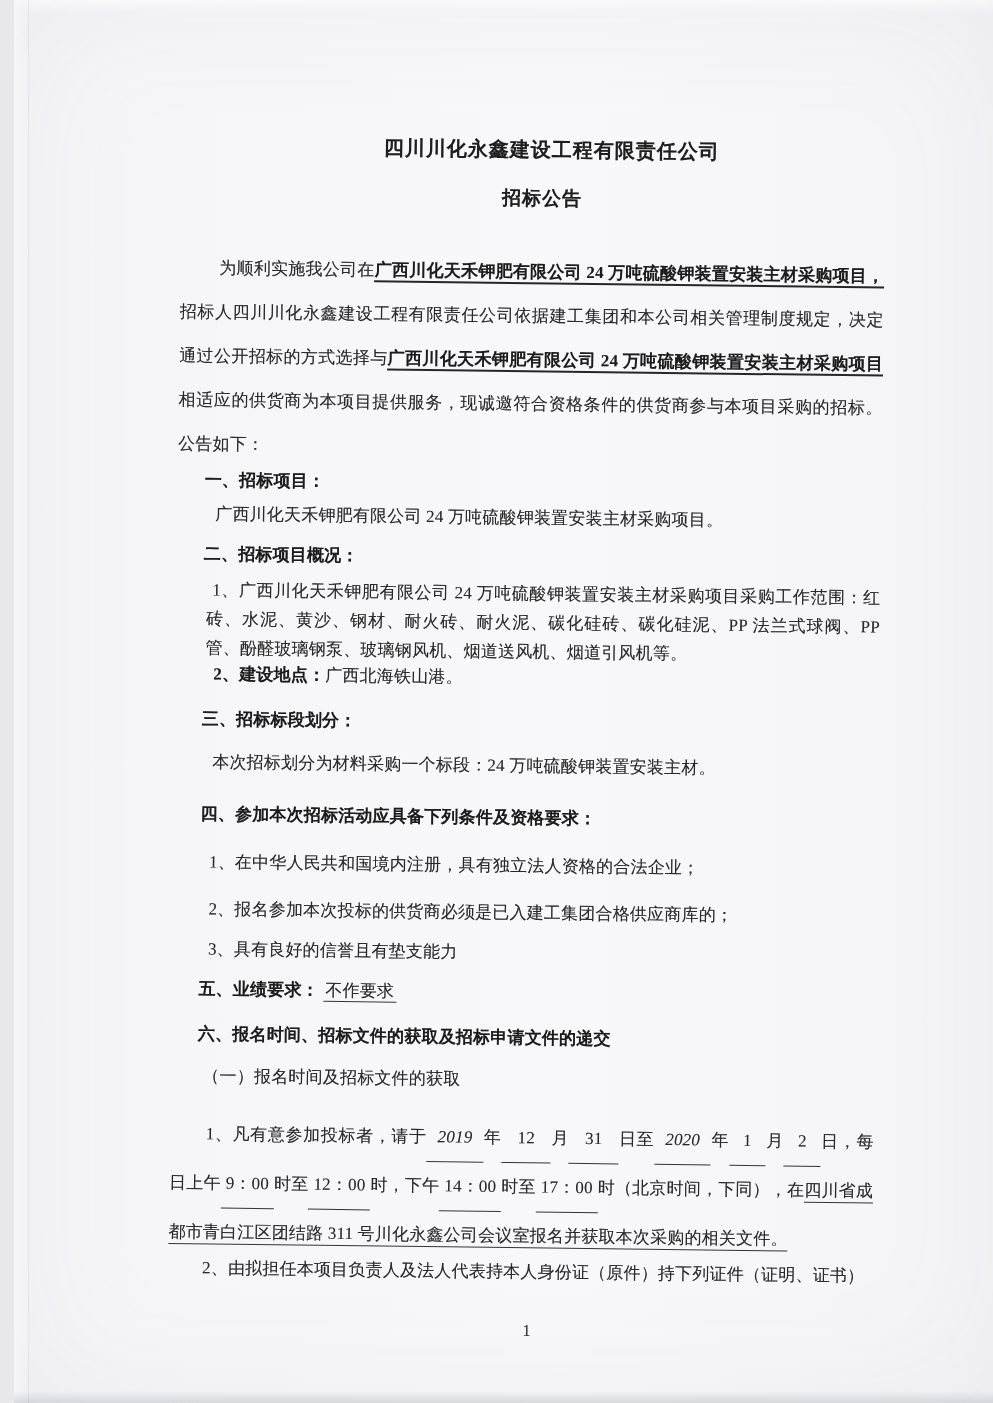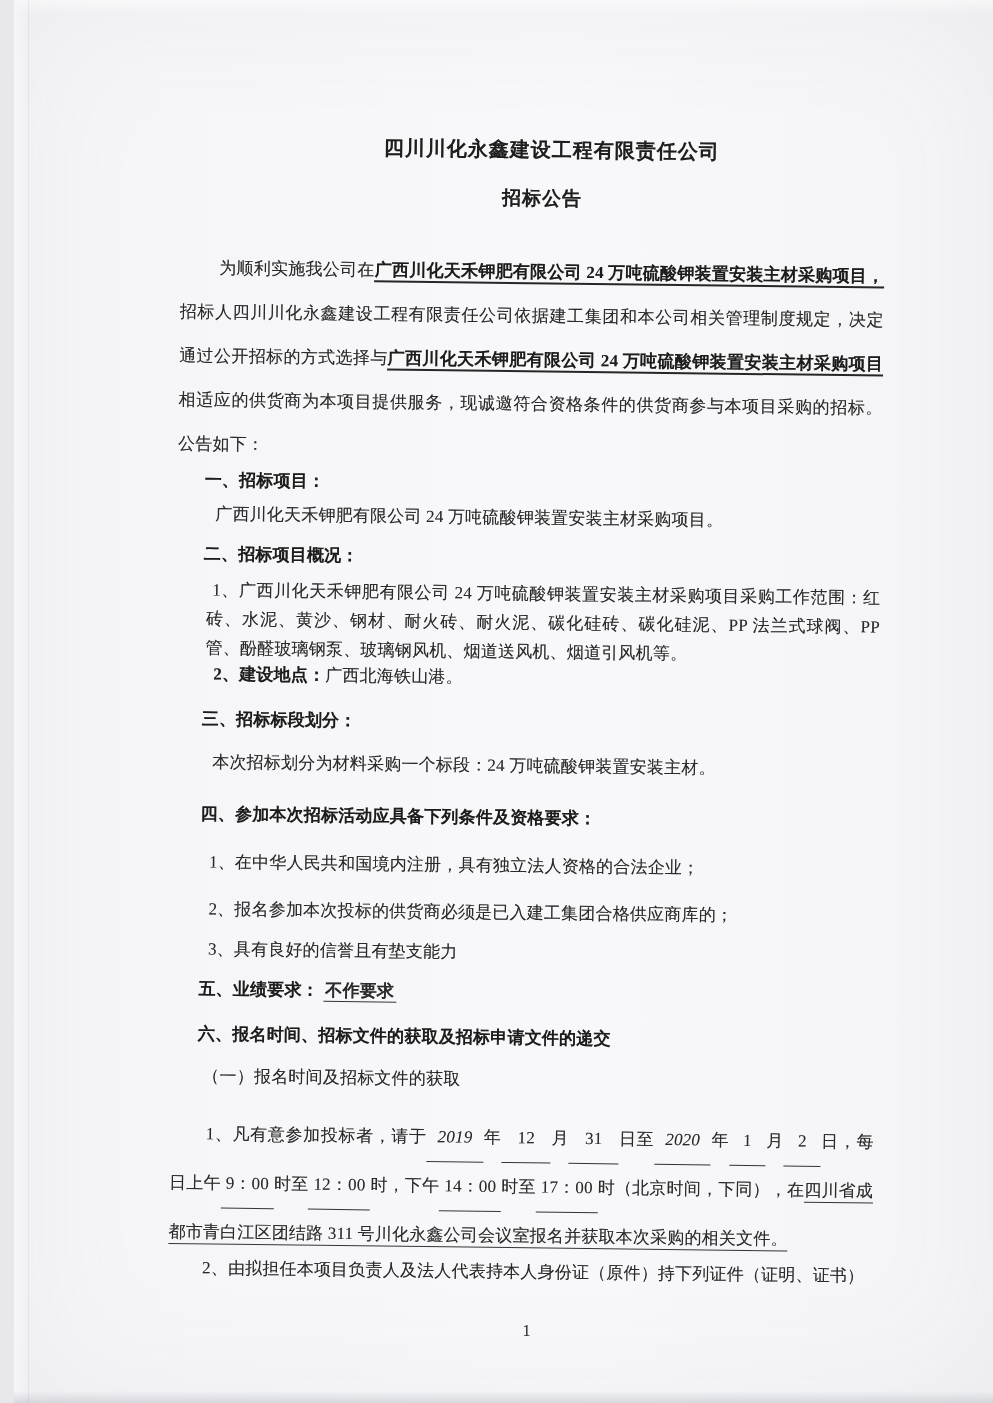--- a/index.html
+++ b/index.html
@@ -69,21 +69,21 @@
   .s2-item2 .lbl{font-weight:bold;color:#1c1c1c;}
   .m-s3h{margin-top:21px;}
   .s3-body{margin-top:19px;line-height:24px;padding-left:38px;}
   .m-s4h{margin-top:28px;}
   .s4-item{line-height:24px;padding-left:36px;}
   .m-i1{margin-top:24px;}
   .m-i2{margin-top:23px;}
   .m-i3{margin-top:16px;}
   .sec5{margin-top:16px;line-height:24px;padding-left:27px;}
   .sec5 .lbl{font-weight:bold;color:#1c1c1c;}
-  .u{border-bottom:1.5px solid #333;padding:0 2px 1px 2px;font-weight:bold;}
+  .u{border-bottom:1.5px solid #333;padding:0 2px 1px 2px;}
   .m-s6h{margin-top:21px;}
   .sub-heading{margin-top:18px;line-height:24px;padding-left:32px;}
   .reg{
     margin-top:22px;line-height:48px;
     text-indent:36px;text-align:justify;
   }
   .blank{
     display:inline-block;text-indent:0;
     border-bottom:1.5px solid #333;
     text-align:center;

